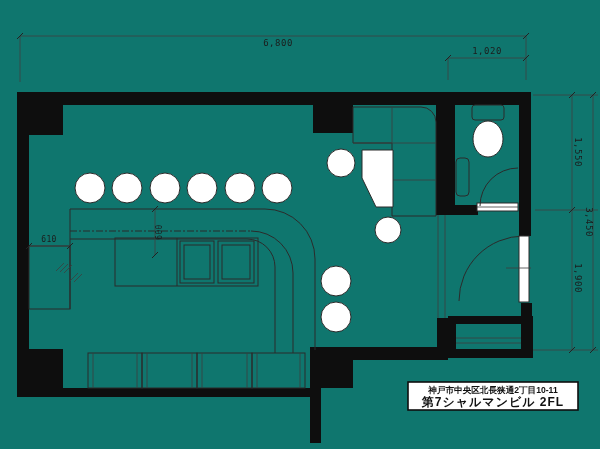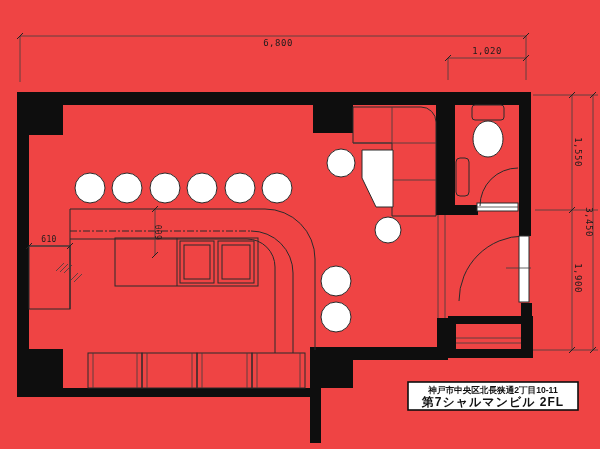--- a/index.html
+++ b/index.html
@@ -1,19 +1,19 @@
 <!DOCTYPE html>
 <html><head>
 <meta charset="utf-8">
 <style>
   html,body{margin:0;padding:0;background:#e8e8e8;}
   .sheet{
     position:relative;
     width:600px;height:449px;
-    background:#ef4444;
+    background:#0f766e;
     overflow:hidden;
     font-family:"Liberation Sans", sans-serif;
   }
   svg{display:block;}
   .wall{fill:#0e0e0e;stroke:none;}
   .furn{fill:none;stroke:#2b2b2b;stroke-width:1;}
   .furnw{fill:#ffffff;stroke:#2b2b2b;stroke-width:1;}
   .thin{fill:none;stroke:#3d3d3d;stroke-width:0.8;}
   .dim{stroke:#3f3f3f;stroke-width:0.8;fill:none;}
   .tick{stroke:#222;stroke-width:1;fill:none;}

